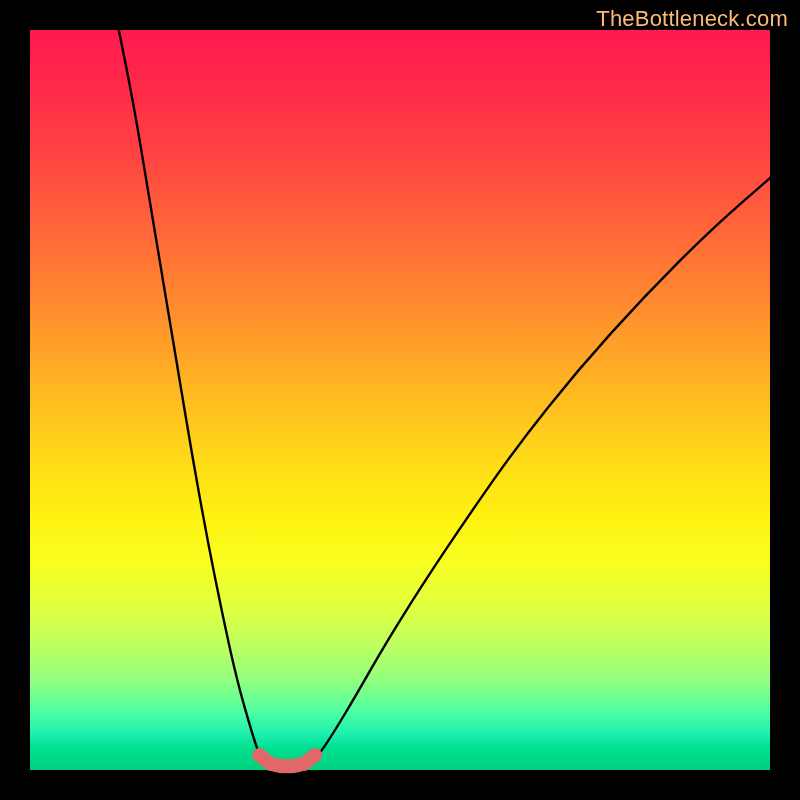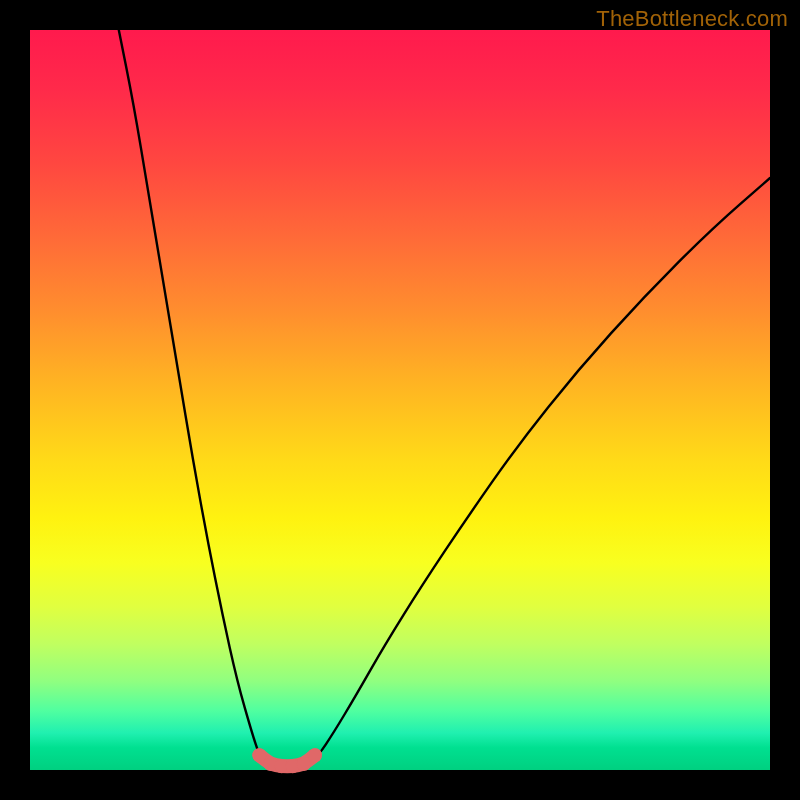--- a/index.html
+++ b/index.html
@@ -32,21 +32,21 @@
       #90ff80 88%,
       #50ffa0 92%,
       #20f0b0 95%,
       #00e090 97%,
       #00d080 100%);
   }
   .watermark {
     position: absolute;
     top: 6px;
     right: 12px;
-    color: #a16207;
+    color: #fdba74;
     font-size: 22px;
     letter-spacing: 0.2px;
     font-weight: 500;
   }
   svg.curves {
     position: absolute;
     left: 0;
     top: 0;
   }
 </style>

